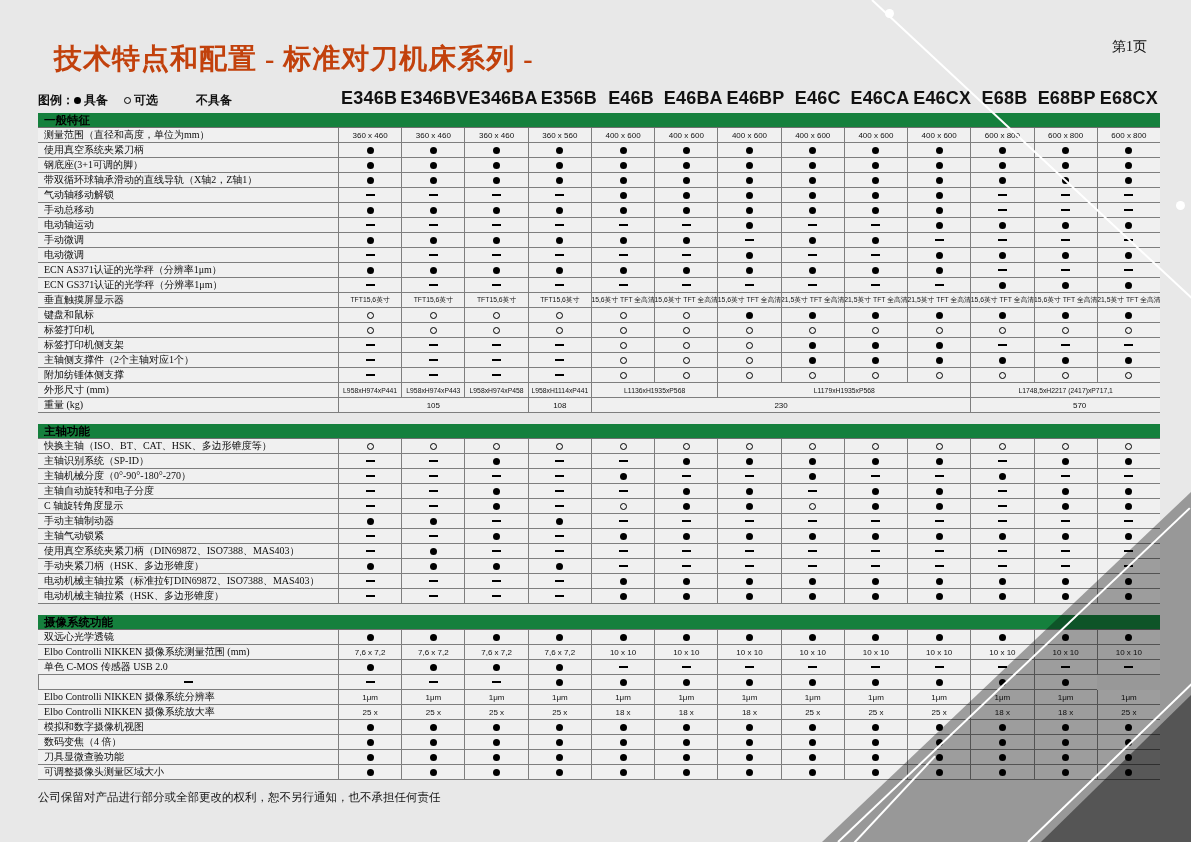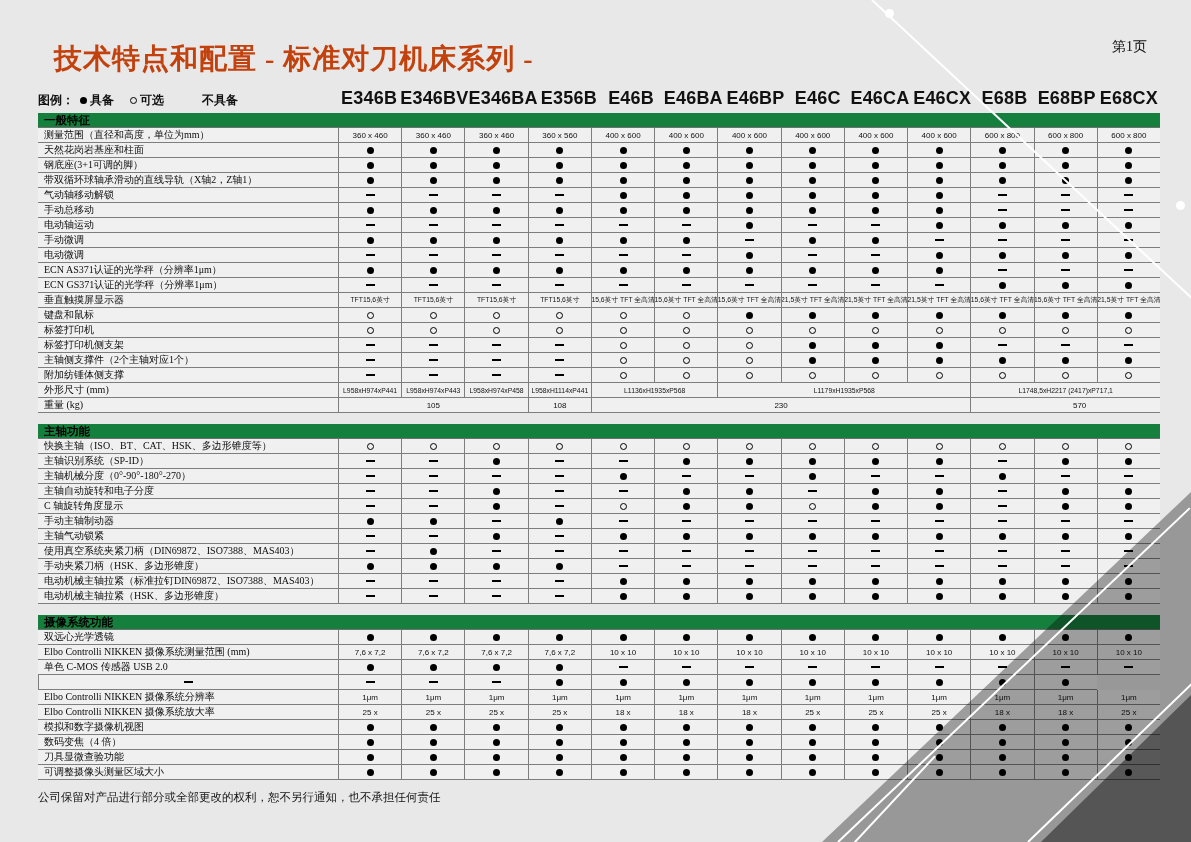--- a/index.html
+++ b/index.html
@@ -28,21 +28,21 @@
   }
 
   
   .spec-table{position:absolute;left:38px;top:86px;width:1122px;z-index:1;}
   .grid{display:grid;grid-template-columns:300px repeat(13,1fr);}
   .header-row{height:27px;align-items:end;padding-bottom:4px;box-sizing:border-box;}
   .hcell{text-align:center;font-weight:bold;font-size:18px;letter-spacing:0.2px;}
 
   .legend{display:flex;align-items:center;font-size:12px;font-weight:bold;
           font-family:"Liberation Serif","DejaVu Serif",serif;}
-  .legend .legend-title{margin-right:6px;}
+  .legend .legend-title{margin-right:0;}
   .legend .legend-item{display:flex;align-items:center;margin-right:16px;}
   .legend .legend-item .dot,.legend .legend-item .ring{margin-right:3px;}
   .legend .na{margin-left:22px;}
 
   .section{margin-bottom:11px;}
   .band{
     height:15px;line-height:15px;background:#15803d;border-bottom:1px solid #6f6f6f;
     font-family:"Liberation Serif","DejaVu Serif",serif;
     font-weight:bold;font-size:11.5px;padding-left:6px;box-sizing:border-box;color:#000;
   }
@@ -151,21 +151,21 @@
             <span class="txt">600 x 800</span>
           </div>
           <div class="cell">
             <span class="txt">600 x 800</span>
           </div>
           <div class="cell">
             <span class="txt">600 x 800</span>
           </div>
         </div>
         <div class="grid row">
-          <div class="cell label-cell">天然花岗岩基座和柱面</div>
+          <div class="cell label-cell">使用真空系统夹紧刀柄</div>
           <div class="cell">
             <span class="dot"></span>
           </div>
           <div class="cell">
             <span class="dot"></span>
           </div>
           <div class="cell">
             <span class="dot"></span>
           </div>
           <div class="cell">

